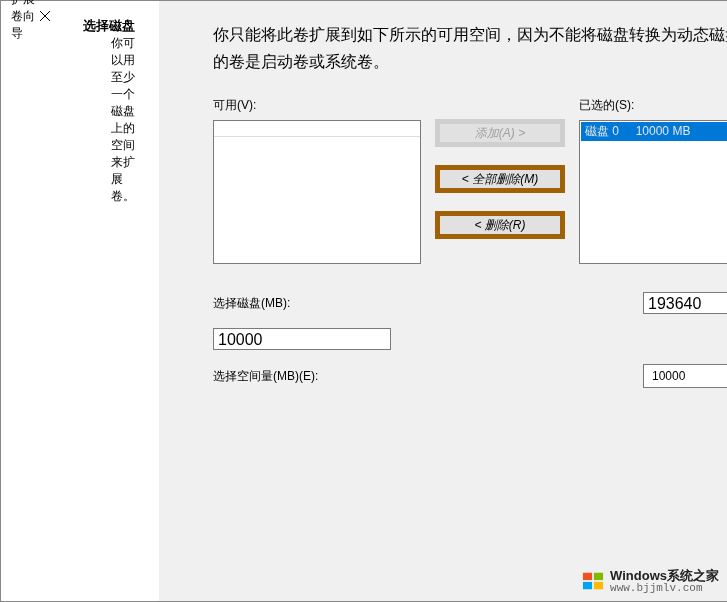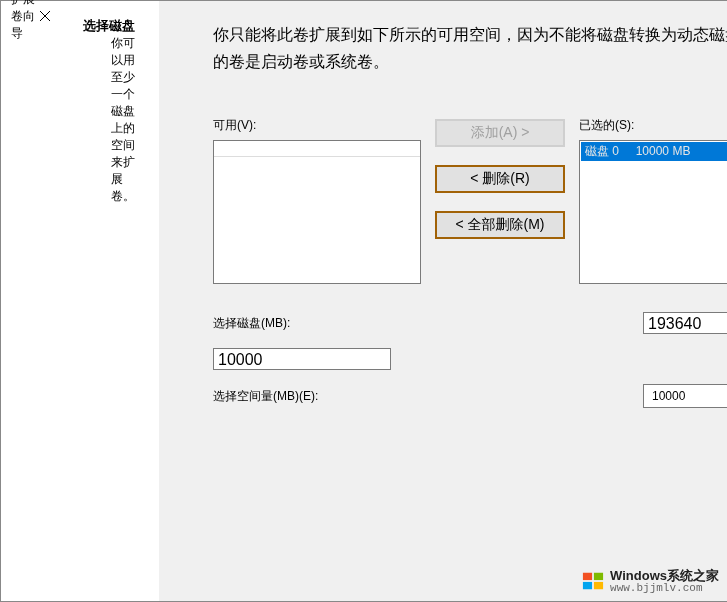--- a/index.html
+++ b/index.html
@@ -77,21 +77,20 @@
     }
     .lists-row {
       display: flex;
       align-items: flex-start;
       gap: 0;
       padding: 0 26px;
     }
     .col {
       display: flex;
       flex-direction: column;
-      margin-top: 20px;
     }
     .col-label {
       font-size: 12px;
       margin-bottom: 6px;
     }
     .listbox {
       width: 208px;
       height: 144px;
       background: #fff;
       border: 1px solid #7a7a7a;
@@ -119,26 +118,27 @@
     .btn-col {
       display: flex;
       flex-direction: column;
       gap: 18px;
       padding: 22px 14px 0 14px;
       align-items: center;
     }
     .btn {
       width: 130px;
       height: 28px;
-      border: 2px solid #a16207;
+      border: 5px solid #a16207;
       background: #e1e1e1;
-      font-size: 14px;
+      font-size: 12px;
       font-family: inherit;
       cursor: pointer;
       color: #000;
+      font-style: italic;
     }
     .btn:disabled, .btn.disabled {
       color: #a0a0a0;
       cursor: default;
       background: #e1e1e1;
       border-color: #cfcfcf;
     }
     .fields {
       padding: 28px 26px 0 26px;
       display: flex;
@@ -265,22 +265,22 @@
       <div class="col">
         <div class="col-label">可用(V):</div>
         <div class="listbox">
           <div class="list-header-empty"></div>
           <div class="listbox-inner"></div>
         </div>
       </div>
 
       <div class="btn-col">
         <button class="btn disabled" disabled="">添加(A) &gt;</button>
+        <button class="btn">&lt; 全部删除(M)</button>
         <button class="btn">&lt; 删除(R)</button>
-        <button class="btn">&lt; 全部删除(M)</button>
       </div>
 
       <div class="col">
         <div class="col-label">已选的(S):</div>
         <div class="listbox">
           <div class="listbox-inner">
             <div class="list-item selected">磁盘 0     10000 MB</div>
           </div>
         </div>
       </div>

